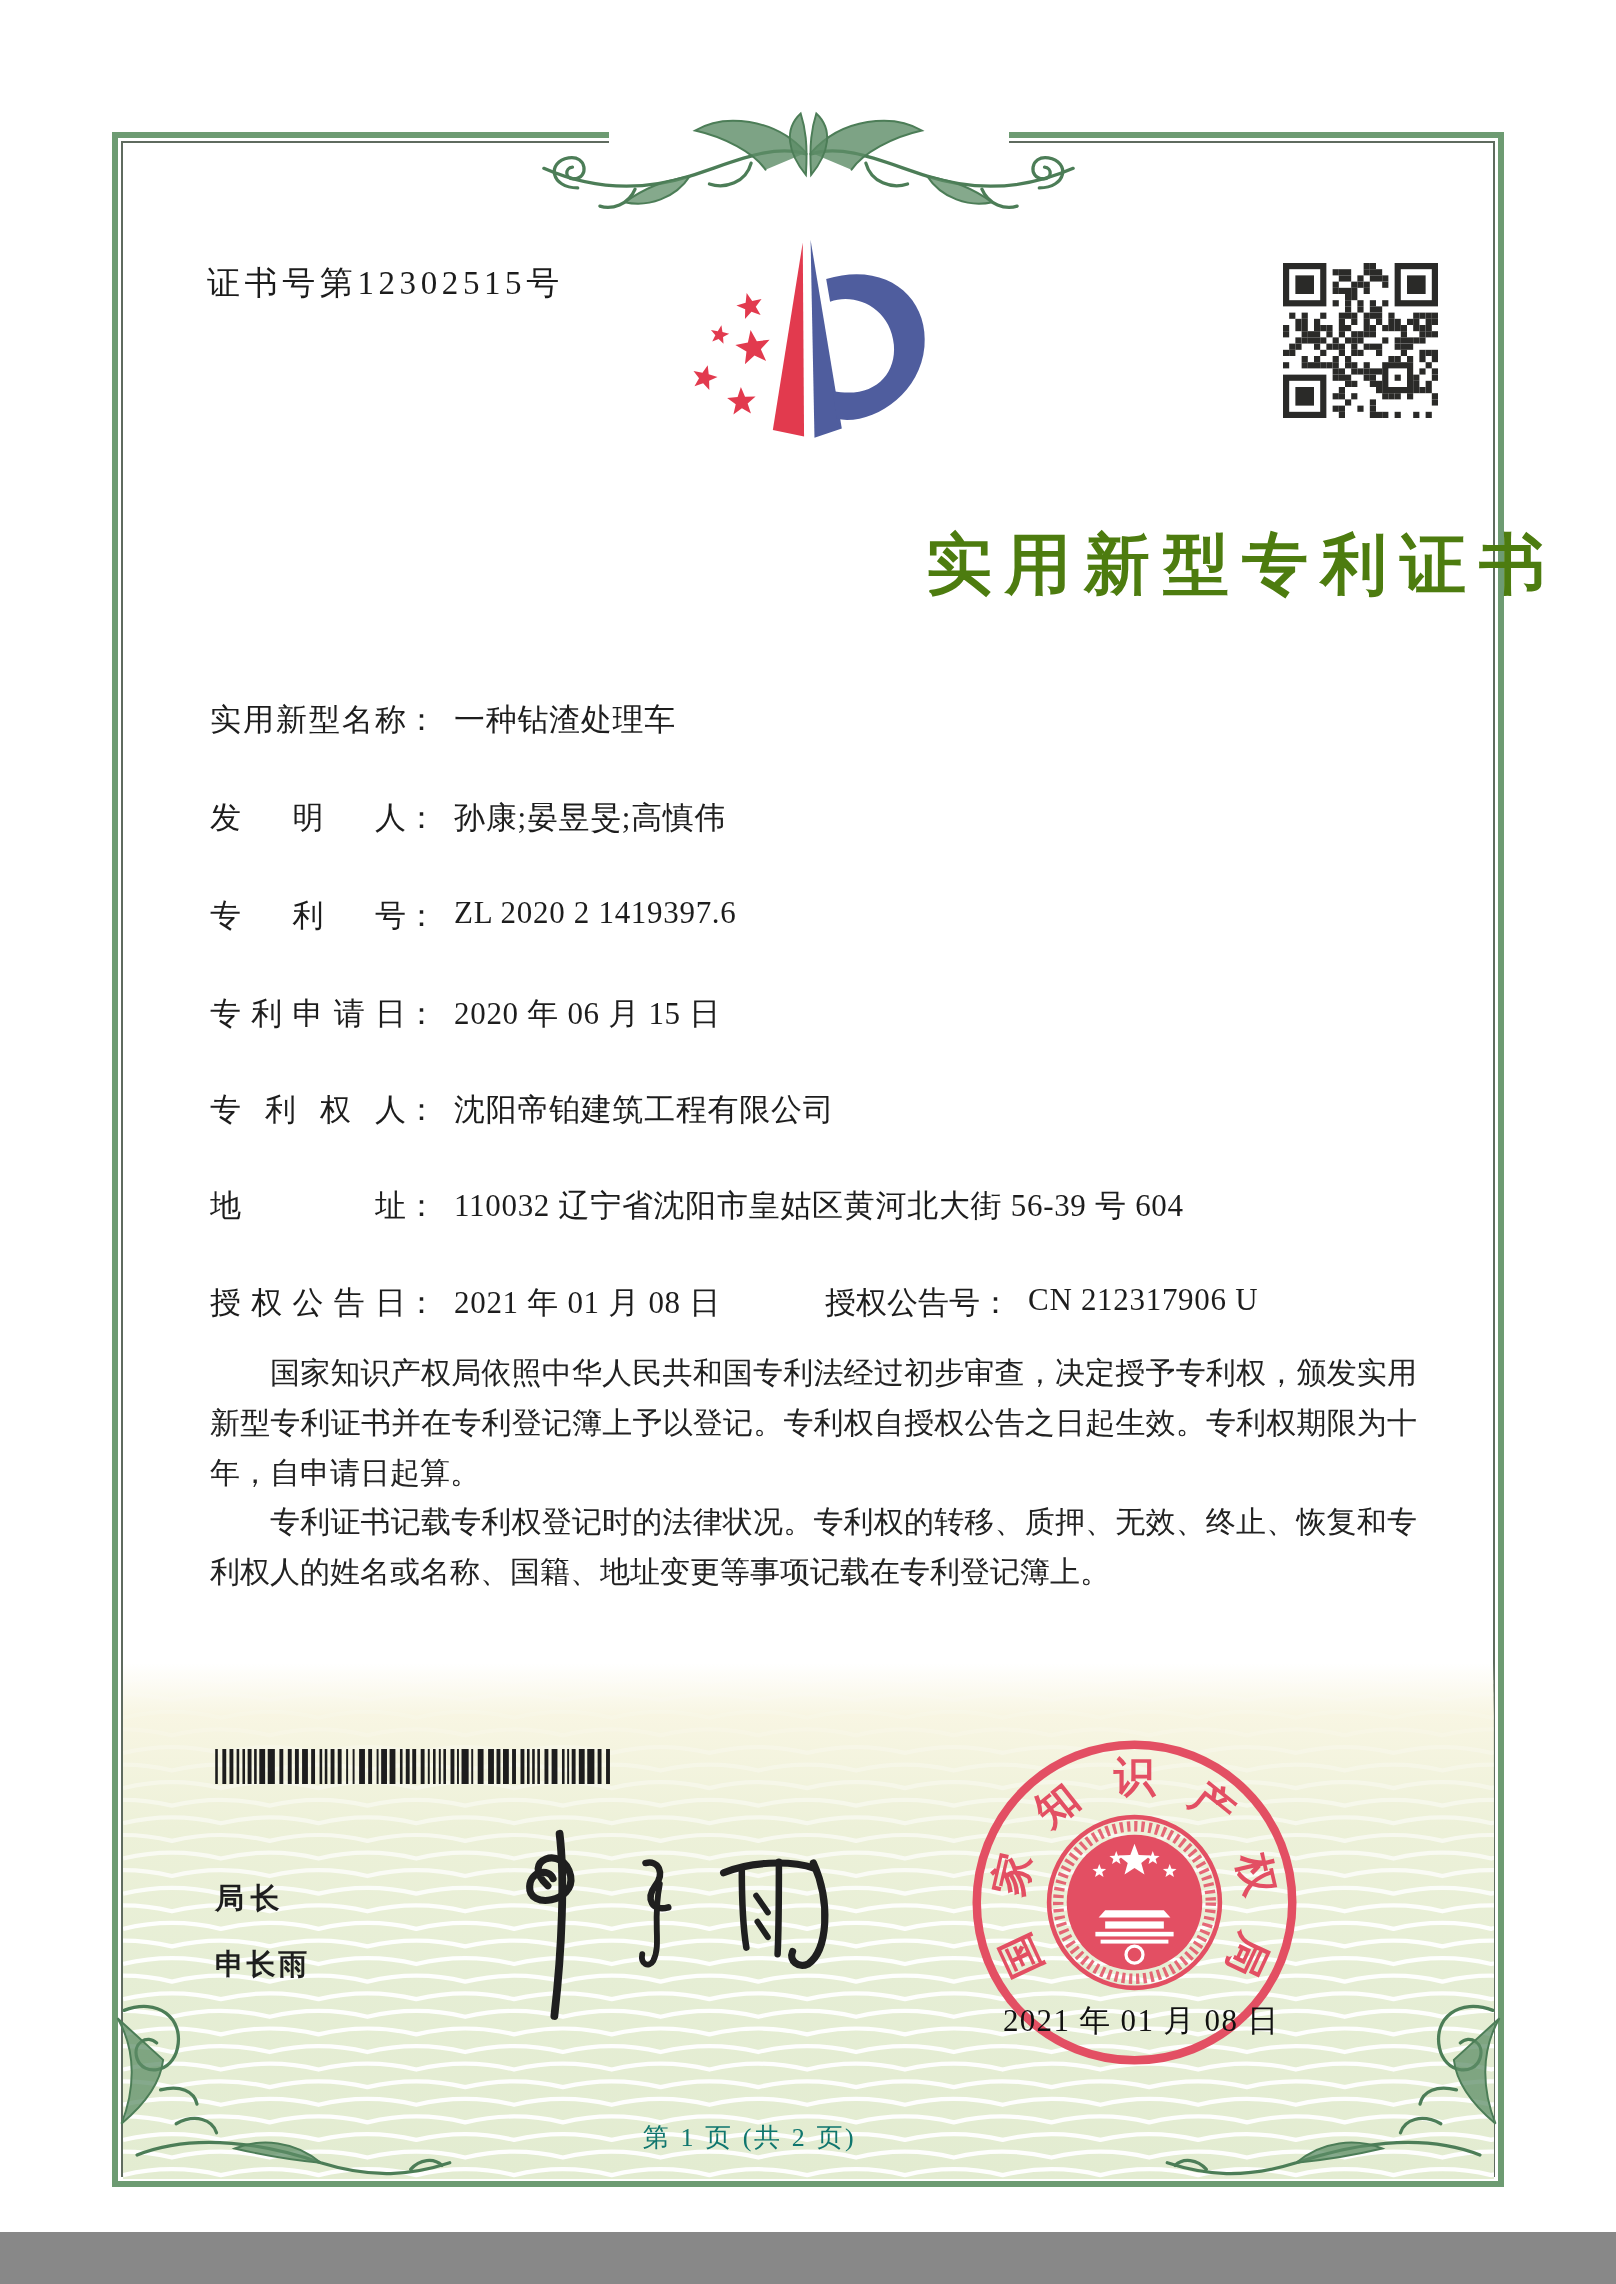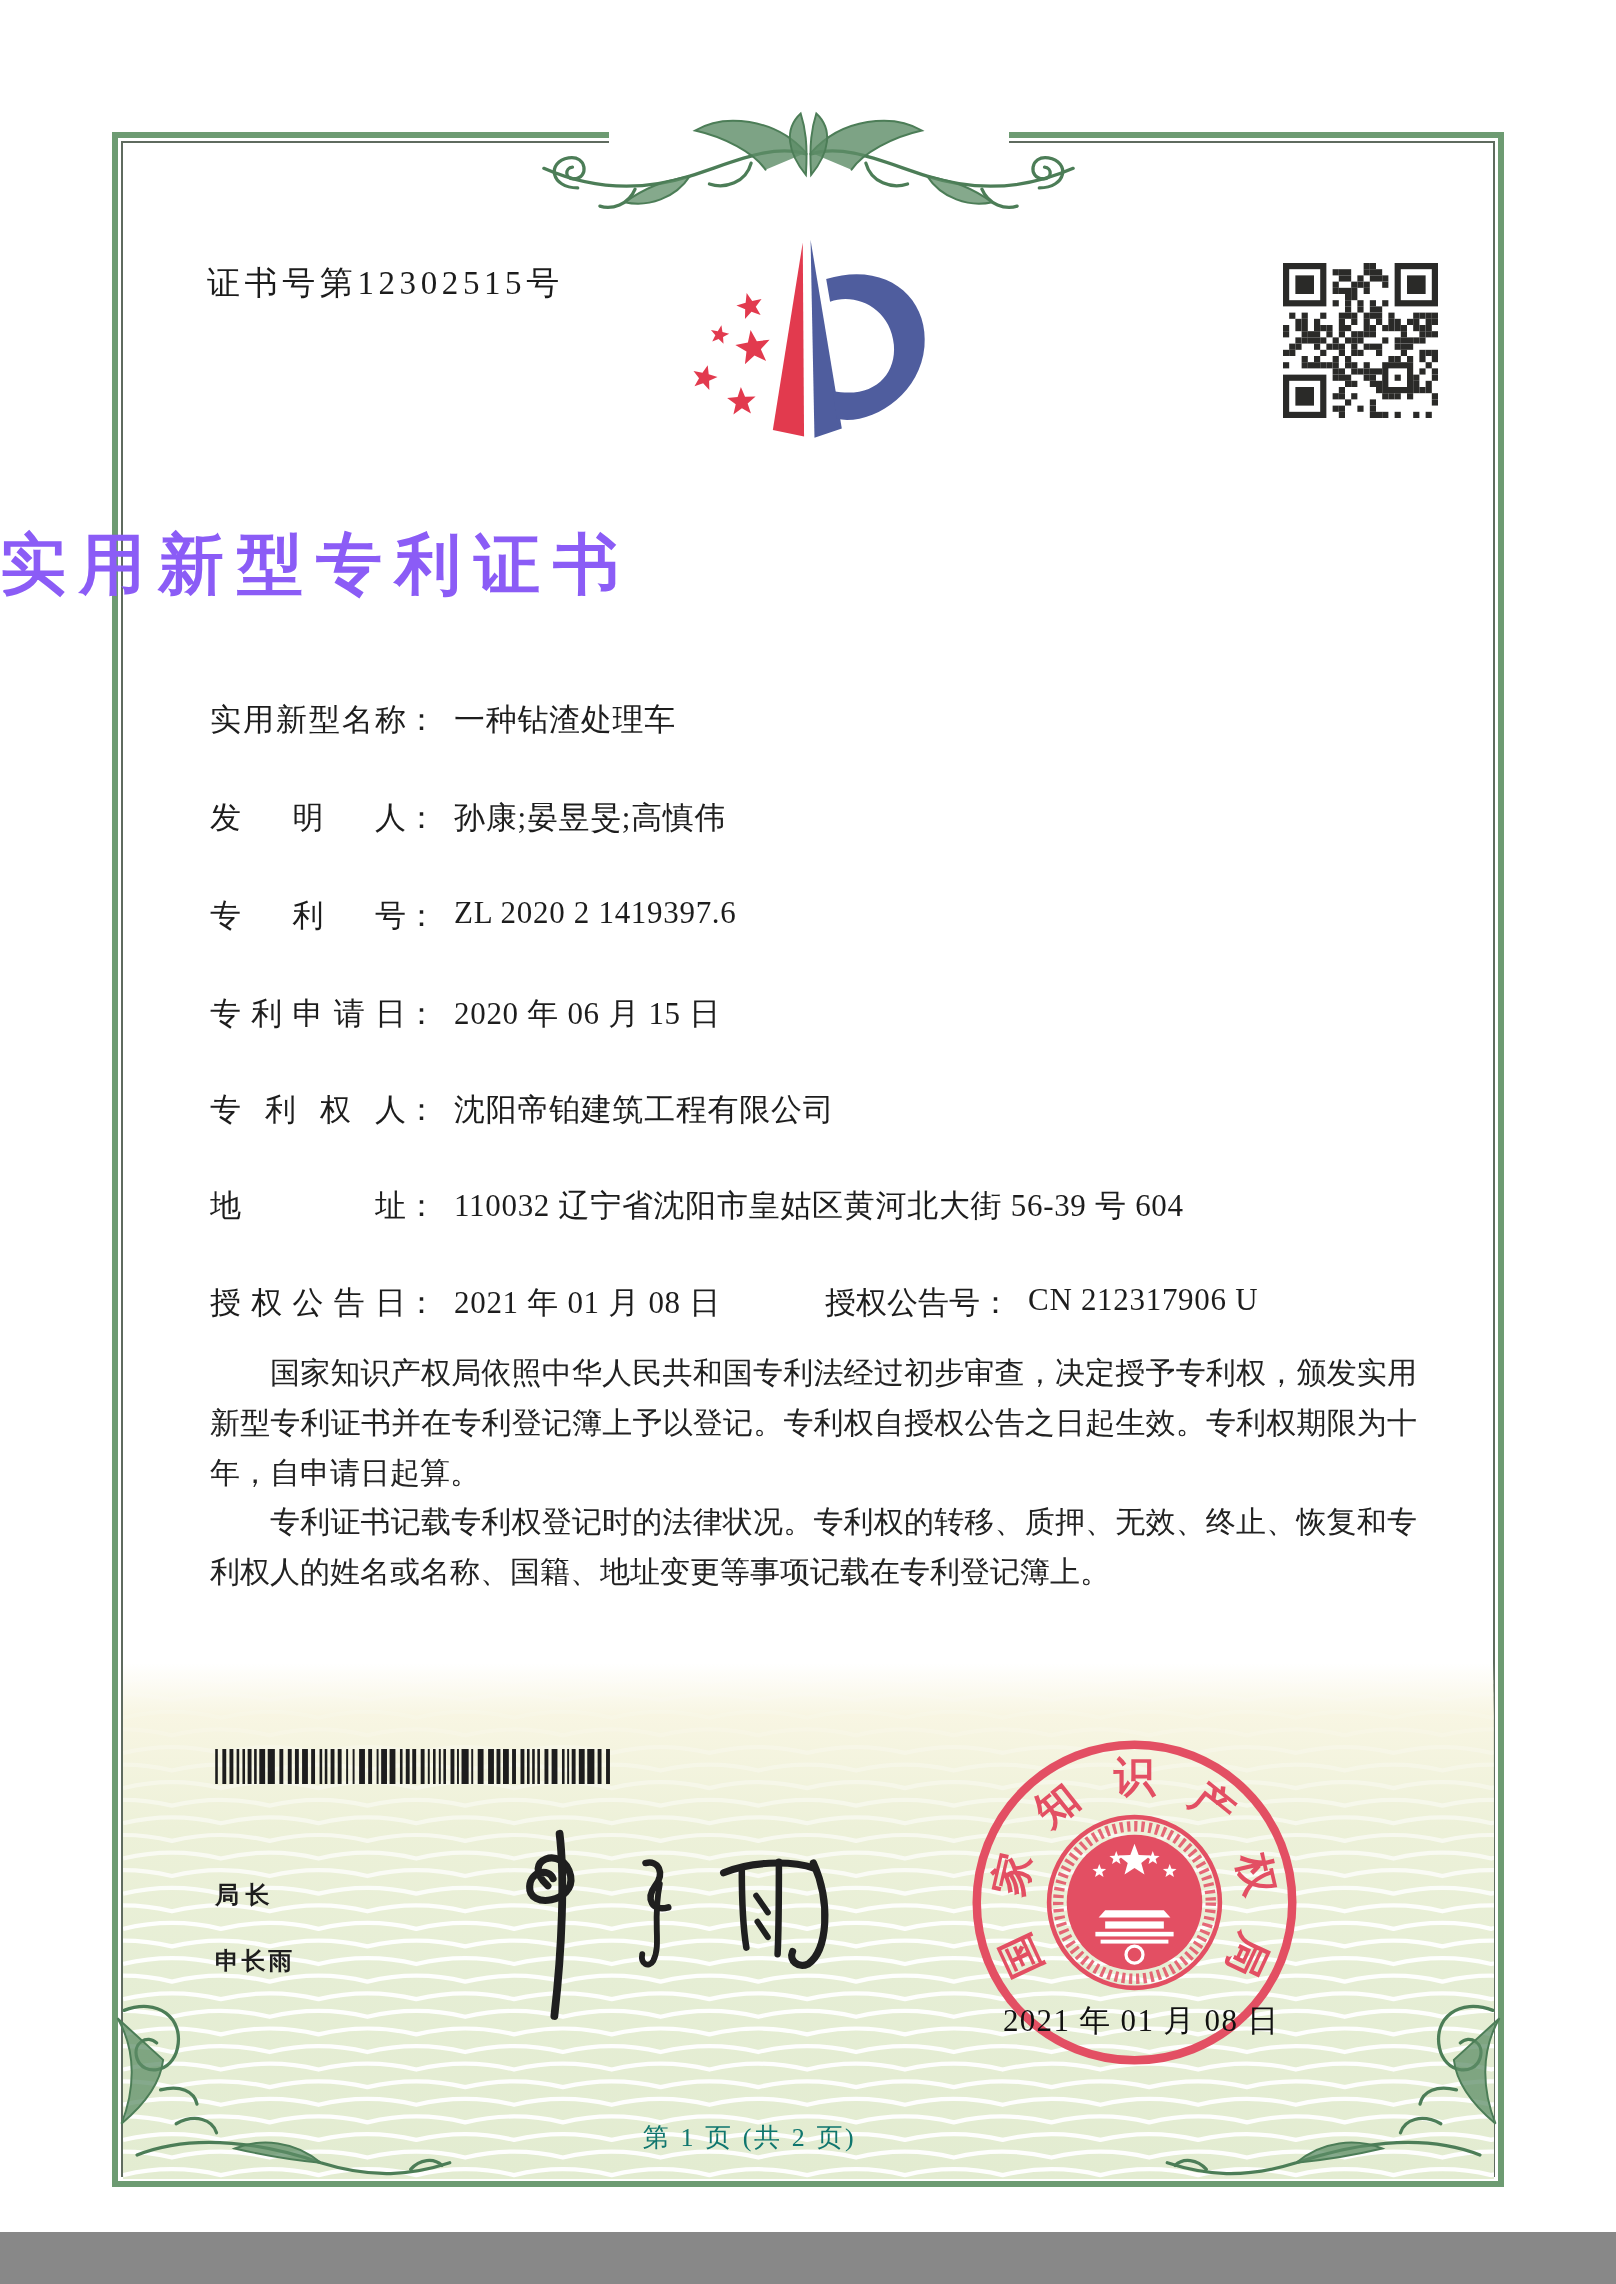--- a/index.html
+++ b/index.html
@@ -4,32 +4,32 @@
 <style>
   html,body{margin:0;padding:0;background:#888;}
   .page{position:relative;width:1617px;height:2232px;background:#ffffff;overflow:hidden;
         font-family:"Liberation Serif","DejaVu Serif",serif;color:#1d1d1d;}
   .abs{position:absolute;}
   
   .frame-outer{left:112px;top:132px;width:1392px;height:2055px;border:6.5px solid #6d9b72;box-sizing:border-box;}
   .frame-inner{left:121px;top:141px;width:1374px;height:2036px;border:2px solid #5f6b5f;box-sizing:border-box;}
   .border-gap{left:609px;top:129px;width:400px;height:23.5px;background:#ffffff;}
   .certno{left:207px;top:261px;font-size:33px;letter-spacing:4.6px;color:#1c1c1c;}
-  .title{left:0;top:520px;width:1558px;text-align:left;font-size:66px;font-weight:700;letter-spacing:13px;color:#8b5cf6;}
+  .title{left:0;top:520px;width:1558px;text-align:right;font-size:66px;font-weight:700;letter-spacing:13px;color:#4d7c0f;}
   .frow{left:210px;height:42px;font-size:31px;white-space:nowrap;}
   .flabel{display:inline-block;width:196px;text-align:justify;text-align-last:justify;vertical-align:top;}
   .fcolon{display:inline-block;vertical-align:top;}
   .fvalue{display:inline-block;margin-left:17px;vertical-align:top;letter-spacing:0.7px;}
   .gpair{position:absolute;left:615px;top:0;white-space:nowrap;text-align:right;}
   .gpair .flabel2{display:inline-block;vertical-align:top;}
   .para{left:210px;width:1207px;font-size:30px;line-height:50px;text-align:justify;text-indent:2em;color:#222;}
   .p1{top:1348px;} .p2{top:1497px;}
   .wave-zone{left:123px;top:1663px;width:1371px;height:516px;
      background:linear-gradient(180deg,rgba(247,244,222,0) 0%,rgba(247,244,222,.85) 10%,#edf1d9 32%,#e6eed5 60%,#e3ecd1 100%);}
-  .director{left:215px;font-size:24px;font-weight:600;letter-spacing:6.5px;color:#1e1e1e;}
+  .director{left:215px;font-size:29px;font-weight:600;letter-spacing:6.5px;color:#1e1e1e;}
   .d1{top:1879px;} .d2{top:1945px;letter-spacing:2.6px;}
   .seal-wrap{left:965px;top:1733px;width:339px;height:339px;}
   .seal-date{left:1003px;top:2000px;font-size:31px;letter-spacing:1.3px;color:#111;}
   .pageinfo{left:0;top:2120px;width:1499px;text-align:center;font-size:26px;letter-spacing:2.6px;color:#0f766e;}
   .backnote{left:0;top:2244px;width:1493px;text-align:center;font-size:30px;letter-spacing:5.9px;color:#2a2a2a;font-weight:bold;}
   .logo-wrap{left:688px;top:236px;width:251px;height:218px;}
   .qr-wrap{left:1283px;top:263px;width:155px;height:155px;}
   .barcode-wrap{left:214px;top:1749px;width:403px;height:35px;}
   .sig-wrap{left:450px;top:1824px;width:417px;height:205px;}
   .flourish-top{left:536px;top:90px;width:545px;height:141px;}

